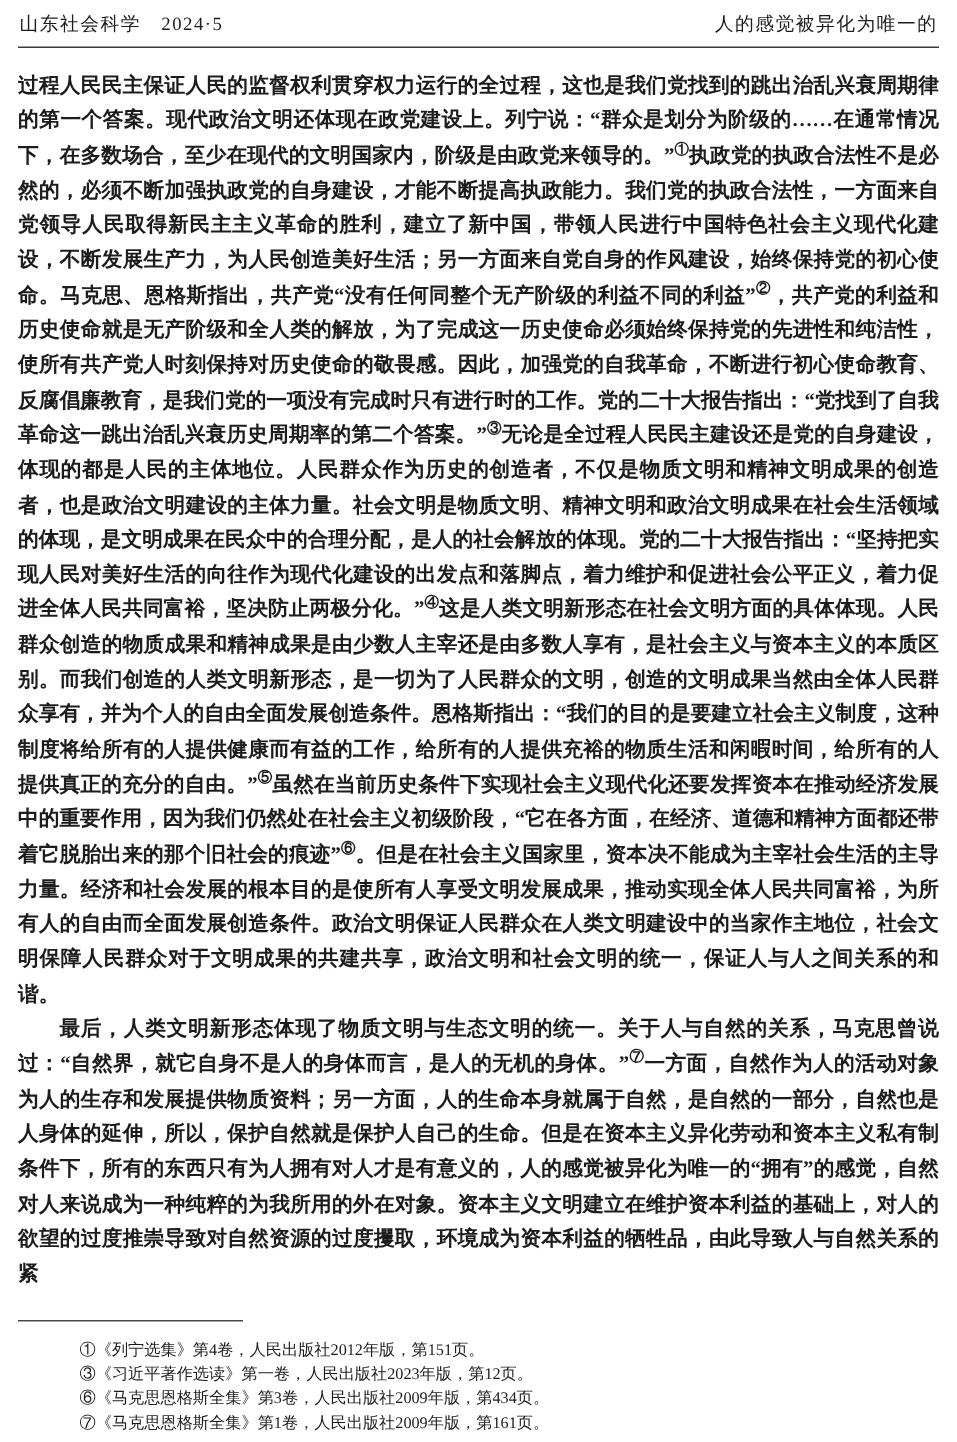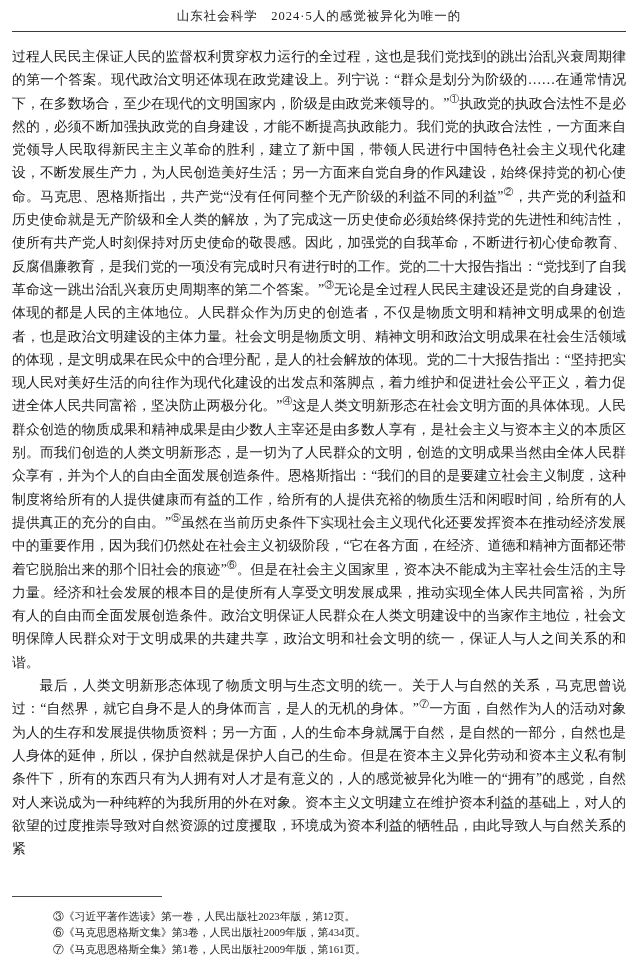--- a/index.html
+++ b/index.html
@@ -14,40 +14,40 @@
     box-sizing: border-box;
     position: relative;
     background: var(--bg);
     color: var(--text);
     font-family: "Liberation Serif", "DejaVu Serif", serif;
     padding: 7px 12px 0 12px;
     overflow: hidden;
   }
   .page-header {
     display: flex;
-    justify-content: center;
+    justify-content: space-between;
     align-items: baseline;
     font-size: 12.5px;
     line-height: 16px;
     letter-spacing: 1px;
     padding: 1px 1px 0 1px;
   }
   .header-rule {
     border: 0;
     border-top: 1.2px solid var(--rule);
     margin: 7px 0 0 0;
   }
   .content {
     margin-top: 13px;
     font-size: 13.8px;
     line-height: 23.3px;
     text-align: justify;
     text-justify: inter-ideograph;
   }
-  .content p.para { margin: 0; }
+  .content p.para { margin: 0; font-weight: bold; }
   .content p.para.indent { text-indent: 2em; }
   .content sup {
     font-size: 0.7em;
     line-height: 0;
     vertical-align: super;
   }
   .footer {
     position: absolute;
     left: 12px;
     right: 12px;
@@ -80,19 +80,20 @@
   <hr class="header-rule">
 
   <div class="content">
       <p class="para">过程人民民主保证人民的监督权利贯穿权力运行的全过程，这也是我们党找到的跳出治乱兴衰周期律的第一个答案。现代政治文明还体现在政党建设上。列宁说：“群众是划分为阶级的……在通常情况下，在多数场合，至少在现代的文明国家内，阶级是由政党来领导的。”<sup>①</sup>执政党的执政合法性不是必然的，必须不断加强执政党的自身建设，才能不断提高执政能力。我们党的执政合法性，一方面来自党领导人民取得新民主主义革命的胜利，建立了新中国，带领人民进行中国特色社会主义现代化建设，不断发展生产力，为人民创造美好生活；另一方面来自党自身的作风建设，始终保持党的初心使命。马克思、恩格斯指出，共产党“没有任何同整个无产阶级的利益不同的利益”<sup>②</sup>，共产党的利益和历史使命就是无产阶级和全人类的解放，为了完成这一历史使命必须始终保持党的先进性和纯洁性，使所有共产党人时刻保持对历史使命的敬畏感。因此，加强党的自我革命，不断进行初心使命教育、反腐倡廉教育，是我们党的一项没有完成时只有进行时的工作。党的二十大报告指出：“党找到了自我革命这一跳出治乱兴衰历史周期率的第二个答案。”<sup>③</sup>无论是全过程人民民主建设还是党的自身建设，体现的都是人民的主体地位。人民群众作为历史的创造者，不仅是物质文明和精神文明成果的创造者，也是政治文明建设的主体力量。社会文明是物质文明、精神文明和政治文明成果在社会生活领域的体现，是文明成果在民众中的合理分配，是人的社会解放的体现。党的二十大报告指出：“坚持把实现人民对美好生活的向往作为现代化建设的出发点和落脚点，着力维护和促进社会公平正义，着力促进全体人民共同富裕，坚决防止两极分化。”<sup>④</sup>这是人类文明新形态在社会文明方面的具体体现。人民群众创造的物质成果和精神成果是由少数人主宰还是由多数人享有，是社会主义与资本主义的本质区别。而我们创造的人类文明新形态，是一切为了人民群众的文明，创造的文明成果当然由全体人民群众享有，并为个人的自由全面发展创造条件。恩格斯指出：“我们的目的是要建立社会主义制度，这种制度将给所有的人提供健康而有益的工作，给所有的人提供充裕的物质生活和闲暇时间，给所有的人提供真正的充分的自由。”<sup>⑤</sup>虽然在当前历史条件下实现社会主义现代化还要发挥资本在推动经济发展中的重要作用，因为我们仍然处在社会主义初级阶段，“它在各方面，在经济、道德和精神方面都还带着它脱胎出来的那个旧社会的痕迹”<sup>⑥</sup>。但是在社会主义国家里，资本决不能成为主宰社会生活的主导力量。经济和社会发展的根本目的是使所有人享受文明发展成果，推动实现全体人民共同富裕，为所有人的自由而全面发展创造条件。政治文明保证人民群众在人类文明建设中的当家作主地位，社会文明保障人民群众对于文明成果的共建共享，政治文明和社会文明的统一，保证人与人之间关系的和谐。</p>
       <p class="para indent">最后，人类文明新形态体现了物质文明与生态文明的统一。关于人与自然的关系，马克思曾说过：“自然界，就它自身不是人的身体而言，是人的无机的身体。”<sup>⑦</sup>一方面，自然作为人的活动对象为人的生存和发展提供物质资料；另一方面，人的生命本身就属于自然，是自然的一部分，自然也是人身体的延伸，所以，保护自然就是保护人自己的生命。但是在资本主义异化劳动和资本主义私有制条件下，所有的东西只有为人拥有对人才是有意义的，人的感觉被异化为唯一的“拥有”的感觉，自然对人来说成为一种纯粹的为我所用的外在对象。资本主义文明建立在维护资本利益的基础上，对人的欲望的过度推崇导致对自然资源的过度攫取，环境成为资本利益的牺牲品，由此导致人与自然关系的紧</p>
     </div>
 
   <div class="footer">
     <hr class="footnote-rule">
     <div>
+        <div class="footnote">①《列宁选集》第4卷，人民出版社2012年版，第151页。</div>
         <div class="footnote">③《习近平著作选读》第一卷，人民出版社2023年版，第12页。</div>
-        <div class="footnote">⑥《马克思恩格斯文集》第3卷，人民出版社2009年版，第434页。</div>
+        <div class="footnote">⑥《马克思恩格斯全集》第3卷，人民出版社2009年版，第434页。</div>
         <div class="footnote">⑦《马克思恩格斯全集》第1卷，人民出版社2009年版，第161页。</div>
       </div>
   </div>
 
 </div>
 
 </body></html>

